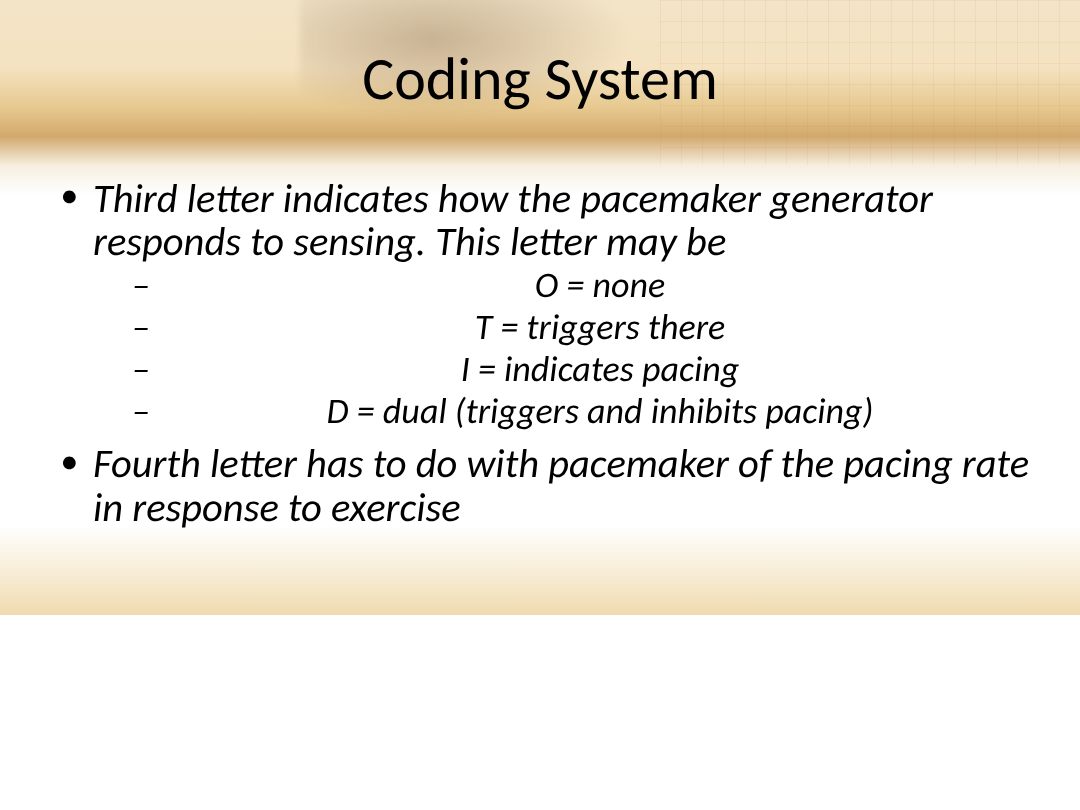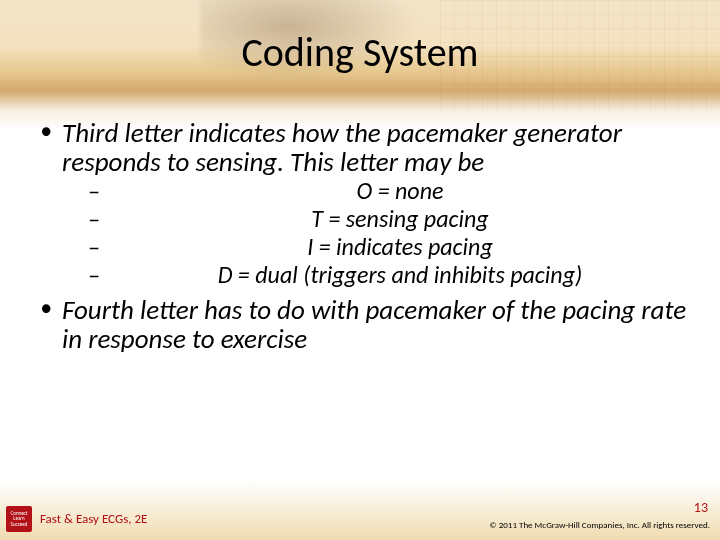--- a/index.html
+++ b/index.html
@@ -7,21 +7,21 @@
     padding: 0;
     width: 720px;
     height: 540px;
     font-family: Calibri, "Segoe UI", Arial, sans-serif;
     background: #ffffff;
     overflow: hidden;
     position: relative;
   }
   .slide {
     width: 720px;
-    height: 540px;
+    height: 410px;
     position: relative;
     box-sizing: border-box;
   }
   
   .top-bg {
     position: absolute;
     top: 0; left: 0; right: 0;
     height: 130px;
     background:
       linear-gradient(to bottom,
@@ -177,37 +177,27 @@
   <div class="bottom-bg"></div>
 
   <div class="title">Coding System</div>
 
   <div class="content">
     <ul class="level1">
       <li>
         <span>Third letter indicates how the pacemaker generator responds to sensing. This letter may be</span>
         <ul class="level2">
           <li>O = none</li>
-          <li>T = sensing pacing</li>
+          <li>T = triggers there</li>
           <li>I = indicates pacing</li>
           <li>D = dual (triggers and inhibits pacing)</li>
         </ul>
       </li>
       <li>
         <span>Fourth letter has to do with pacemaker of the pacing rate in response to exercise</span>
         <ul class="level2">
         </ul>
       </li>
     </ul>
   </div>
 
-  <div class="footer">
-    <div class="logo">
-      <span>Connect</span>
-      <span>Learn</span>
-      <span>Succeed</span>
-    </div>
-    <div class="book">Fast &amp; Easy ECGs, 2E</div>
-    <div class="pagenum">13</div>
-    <div class="copyright">© 2011 The McGraw-Hill Companies, Inc. All rights reserved.</div>
-  </div>
 
 </div>
 
 </body></html>

